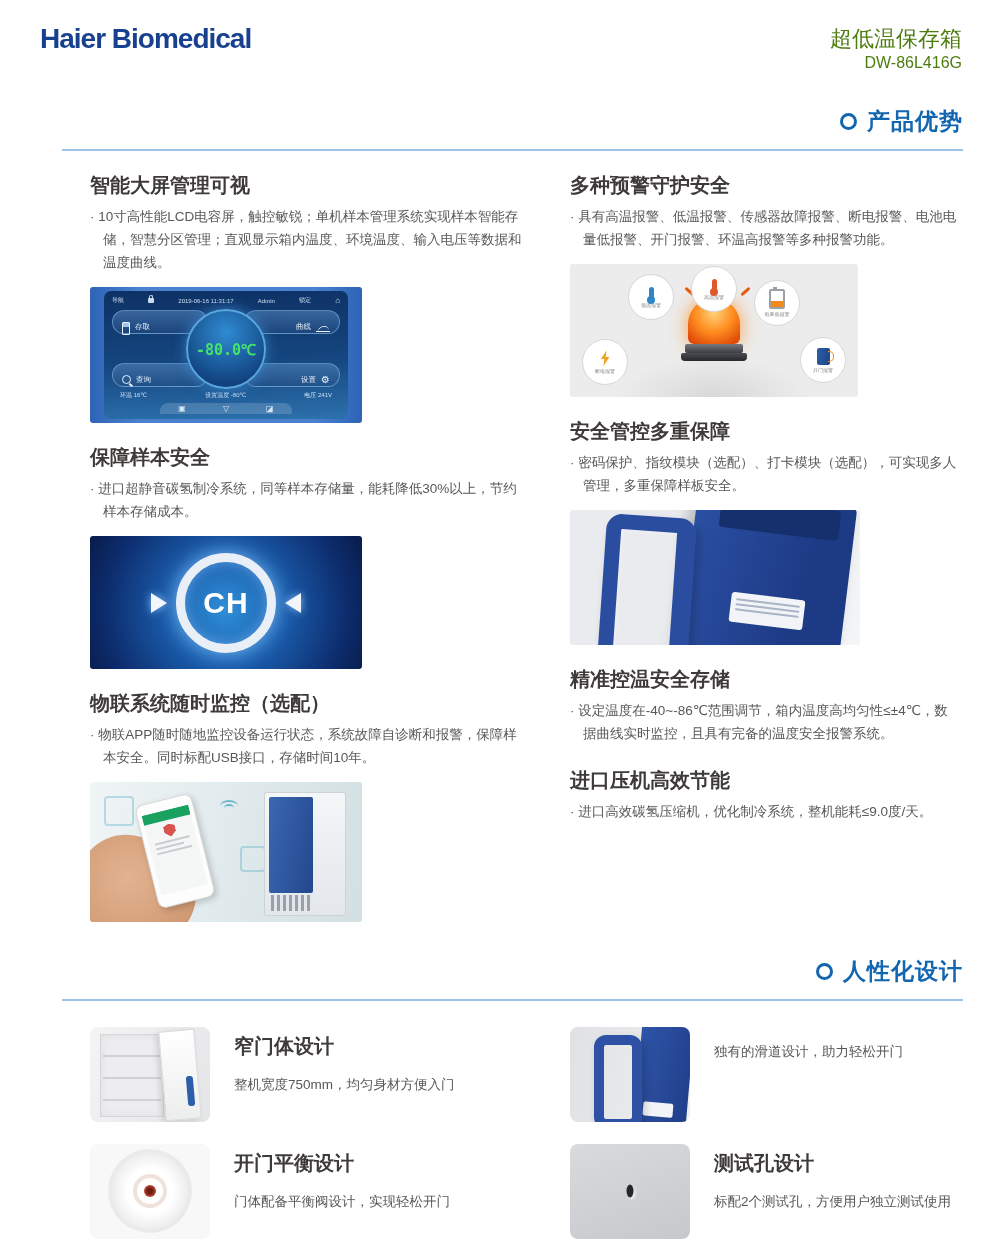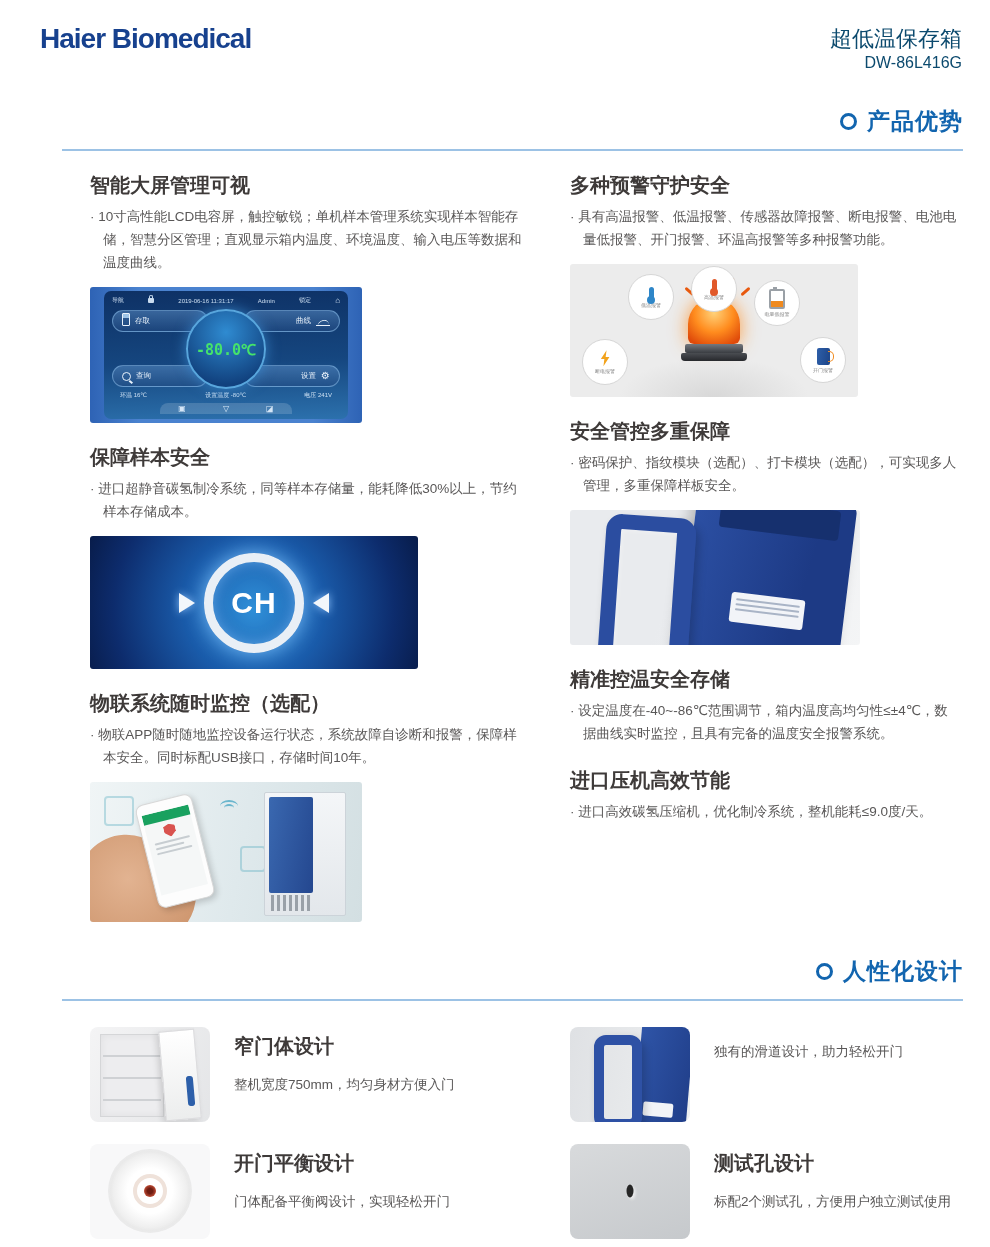--- a/index.html
+++ b/index.html
@@ -2,21 +2,21 @@
 <html><head>
 <meta charset="utf-8">
 <style>
   html,body { margin:0; padding:0; background:#ffffff; }
   body { width:990px; font-family:"Liberation Sans","DejaVu Sans",sans-serif; color:#3e3a39; }
   .page { width:990px; min-height:1247px; position:relative; box-sizing:border-box; padding-bottom:30px; }
 
   
   .hdr { display:flex; justify-content:space-between; align-items:flex-start; padding:24px 28px 0 40px; }
   .logo { font-size:28px; font-weight:bold; color:#17418e; letter-spacing:-1px; line-height:1.1; }
-  .hdr-right { text-align:right; color:#0c4a6e; padding-top:2px; }
+  .hdr-right { text-align:right; color:#4d7c0f; padding-top:2px; }
   .hdr-title { font-size:22px; line-height:1.2; }
   .hdr-model { font-size:16px; margin-top:2px; }
 
   
   .section-head { margin:34px 27px 0 62px; display:flex; align-items:center; gap:10px;
                   padding-bottom:12px; border-bottom:2px solid #9cc2e5;justify-content:flex-end; }
   .section-head .ring { width:11px; height:11px; border:3px solid #1265af; border-radius:50%; flex-shrink:0; }
   .section-head h2 { font-size:23px; color:#1265af; font-weight:600; margin:0; letter-spacing:1px; }
 
   
@@ -28,39 +28,39 @@
   
   .lcd { width:272px; height:136px; background:linear-gradient(90deg,#2e63b5,#4a82cf 18%,#4a82cf 82%,#2e63b5); padding:4px 14px; box-sizing:border-box; }
   .lcd-screen { height:100%; background:linear-gradient(178deg,#0e3165 0%,#15467f 55%,#2c71ad 100%);
                 border-radius:7px; padding:5px 8px; box-sizing:border-box; display:flex; flex-direction:column; color:#d5e6f7; }
   .lcd-top { display:flex; justify-content:space-between; align-items:center; font-size:6px; opacity:.95; }
   .mini-lock { width:6px; height:5px; background:#d5e6f7; border-radius:1px; position:relative; }
   .mini-lock::before { content:""; position:absolute; left:1px; top:-3px; width:2px; height:2px; border:1px solid #d5e6f7; border-bottom:none; border-radius:2px 2px 0 0; }
   .mini-home { font-size:8px; line-height:1; }
   .lcd-mid { flex:1; position:relative; display:flex; align-items:center; justify-content:center; margin:3px 0 2px; }
   .pill { position:absolute; height:22px; width:96px; background:linear-gradient(rgba(90,140,195,.55),rgba(35,75,130,.55));
-          border:1px solid rgba(130,180,225,.6); border-radius:12px; font-size:7.5px; display:flex; align-items:flex-end; gap:5px; box-sizing:border-box; padding:5px 9px; color:#eaf3fc; }
+          border:1px solid rgba(130,180,225,.6); border-radius:12px; font-size:7.5px; display:flex; align-items:flex-start; gap:5px; box-sizing:border-box; padding:11px 9px; color:#eaf3fc; }
   .pill.tl { left:0; top:2px; } .pill.bl { left:0; bottom:2px; }
   .pill.tr { right:0; top:2px; justify-content:flex-end; } .pill.br { right:0; bottom:2px; justify-content:flex-end; }
   .ic-cab { width:6px; height:11px; border:1px solid #eaf3fc; border-radius:1px; background:linear-gradient(#9fc5e8 40%,transparent 40%); }
   .ic-mag { width:7px; height:7px; border:1.5px solid #eaf3fc; border-radius:50%; position:relative; }
   .ic-mag::after { content:""; position:absolute; right:-3px; bottom:-2px; width:4px; height:1.5px; background:#eaf3fc; transform:rotate(40deg); }
   .ic-curve { width:14px; height:9px; border-bottom:1px solid #eaf3fc; position:relative; overflow:hidden; }
   .ic-curve::before { content:""; position:absolute; left:1px; top:4px; width:12px; height:6px; border-top:1.5px solid #eaf3fc; border-radius:60% 40% 0 0 / 100% 80% 0 0; transform:rotate(-8deg); }
   .ic-gear { font-size:10px; line-height:1; color:#eaf3fc; }
   .lcd-circle { width:76px; height:76px; border-radius:50%; border:2px solid #58a6dd;
                 background:radial-gradient(circle at 50% 28%,#2f8bd1,#11417e 78%); display:flex; align-items:center; justify-content:center; z-index:2;
                 box-shadow:0 0 14px rgba(60,140,210,.8); }
   .lcd-temp { color:#45e36b; font-size:15px; font-weight:bold; font-family:"DejaVu Sans Mono",monospace; }
   .lcd-stats { display:flex; justify-content:space-between; font-size:6px; padding:0 8px; opacity:.95; }
   .lcd-dock { margin:3px auto 0; width:58%; background:rgba(255,255,255,.16); border-radius:8px 8px 0 0;
               display:flex; justify-content:space-around; align-items:center; font-size:8px; padding:1px 0; }
 
   
-  .ch { width:328px; height:133px; background:radial-gradient(circle at 50% 55%,#2f8fd8 0%,#1a5cab 38%,#0d2c6d 78%,#081c4a 100%);
+  .ch { width:272px; height:133px; background:radial-gradient(circle at 50% 55%,#2f8fd8 0%,#1a5cab 38%,#0d2c6d 78%,#081c4a 100%);
         display:flex; align-items:center; justify-content:center; gap:9px; }
   .ch-ring { width:82px; height:82px; border-radius:50%; border:9px solid #e9eff6; display:flex; align-items:center; justify-content:center;
              box-shadow:0 0 20px rgba(130,195,255,.85), inset 0 0 14px rgba(130,195,255,.6); }
   .ch-txt { font-size:30px; font-weight:bold; color:#ffffff; letter-spacing:1px; }
   .tri { width:0; height:0; border-top:10px solid transparent; border-bottom:10px solid transparent; filter:drop-shadow(0 0 4px rgba(150,200,255,.9)); }
   .tri.right { border-left:16px solid #f2f6fb; } .tri.left { border-right:16px solid #f2f6fb; }
 
   
   .iot { width:272px; height:140px; background:linear-gradient(100deg,#f0f5f6,#dfe9ec 55%,#d3dfe2); }
   .iot-sq { position:absolute; border:2px solid rgba(80,170,190,.35); border-radius:4px; }

